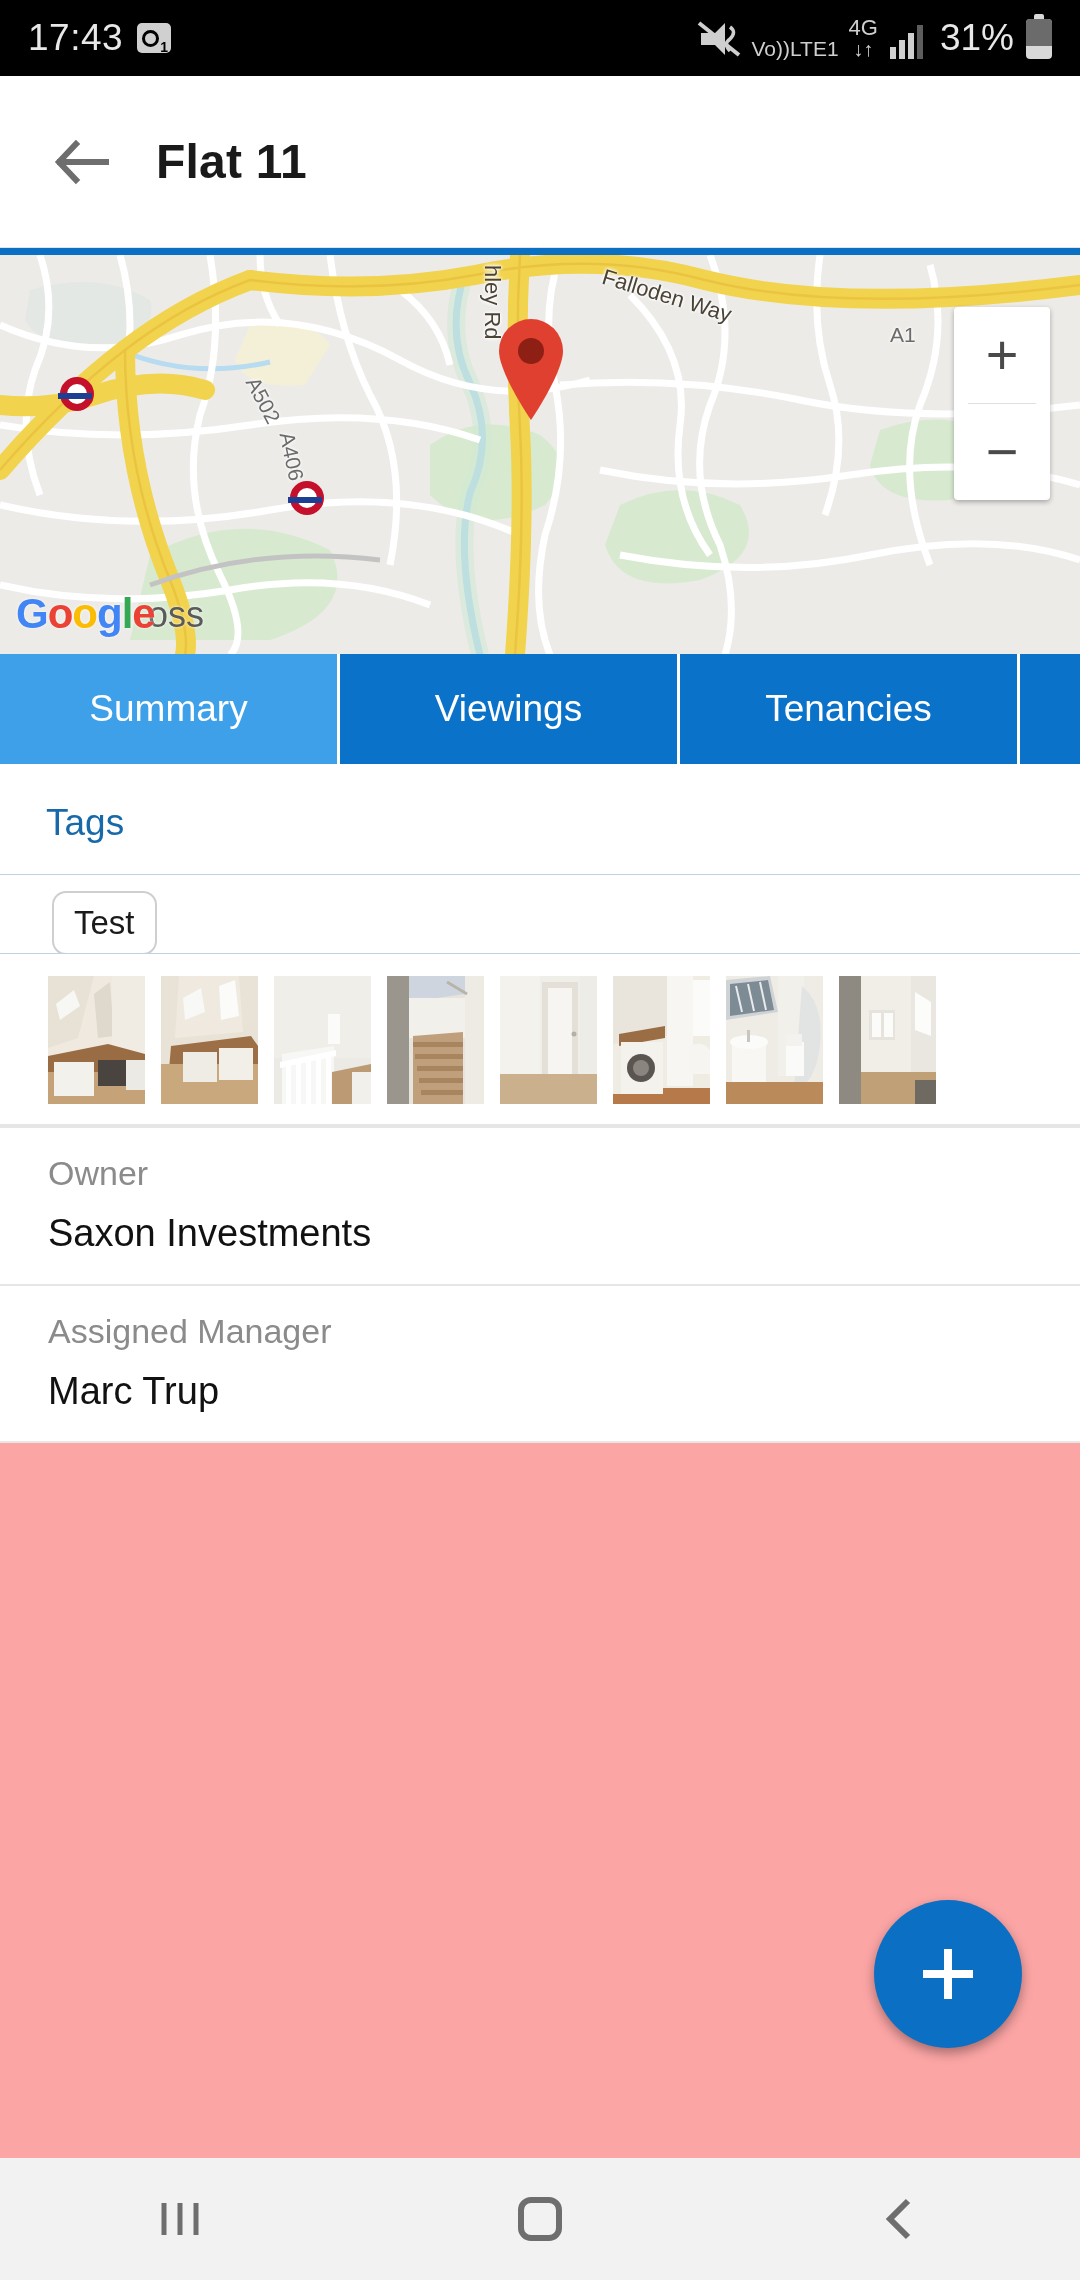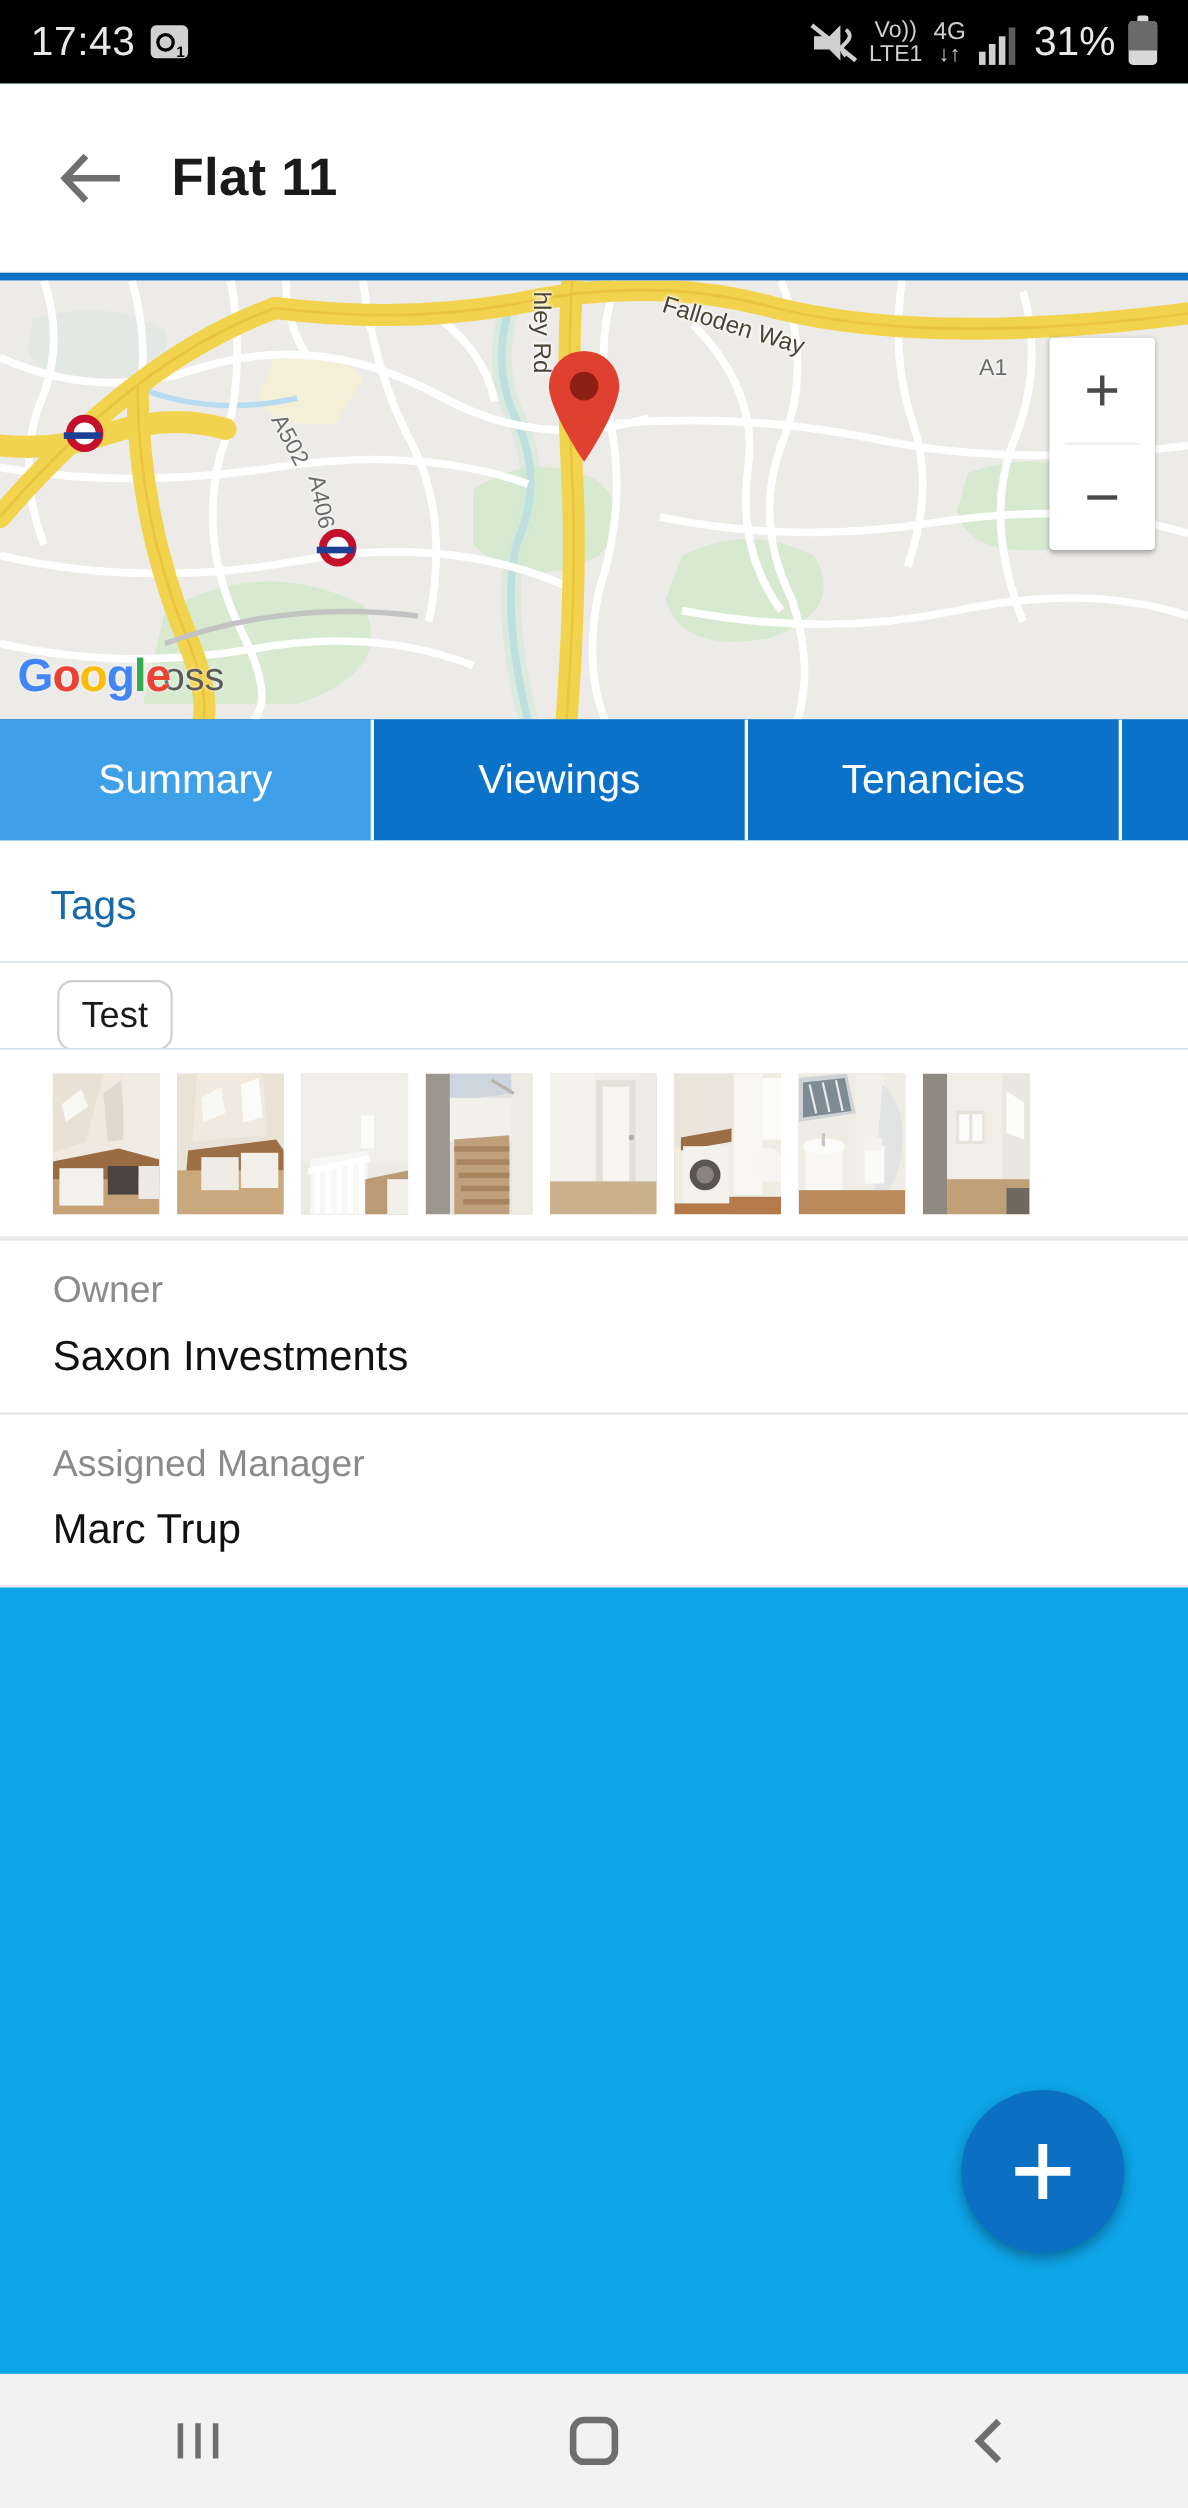--- a/index.html
+++ b/index.html
@@ -2,21 +2,21 @@
 <html><head>
 <meta charset="utf-8">
 <style>
   * { box-sizing: border-box; margin: 0; padding: 0; }
   html, body {
     width: 1080px; height: 2280px;
     background: #ffffff;
     font-family: "Liberation Sans", sans-serif;
     overflow: hidden;
   }
-  .phone { position: relative; width: 1080px; height: 2280px; background: #0ea5e9; }
+  .phone { position: relative; width: 1080px; height: 2280px; background: #fca5a5; }
 
   
   .statusbar {
     position: absolute; top: 0; left: 0; width: 1080px; height: 76px;
     background: #000; color: #dadada;
     display: flex; align-items: center; justify-content: space-between;
     padding: 0 28px;
   }
   .sb-left { display: flex; align-items: center; gap: 14px; }
   .sb-clock { font-size: 37px; letter-spacing: .5px; color: #e8e8e8; }
@@ -27,21 +27,21 @@
   .sb-badge::before {
     content: ""; position: absolute; left: 5px; top: 7px;
     width: 11px; height: 11px; border: 3px solid #000; border-radius: 50%;
   }
   .sb-badge::after {
     content: "1"; position: absolute; right: 3px; bottom: -1px;
     font-size: 14px; color: #000; font-weight: bold; line-height: 1;
   }
   .sb-right { display: flex; align-items: flex-end; gap: 10px; }
   .ic { fill: #cfcfcf; display: block; }
-  .sb-vo { display: flex; flex-direction: column; align-items: center; line-height: 1.0; }
+  .sb-vo { display: flex; flex-direction: row; align-items: center; line-height: 1.0; }
   .sb-vo .t1 { font-size: 21px; color: #cfcfcf; }
   .sb-vo .t2 { font-size: 21px; color: #cfcfcf; }
   .sb-4g { display: flex; flex-direction: column; align-items: center; line-height: 1.0; }
   .sb-4g .t1 { font-size: 22px; color: #cfcfcf; }
   .sb-4g .t2 { font-size: 20px; color: #cfcfcf; }
   .sb-pct { font-size: 37px; color: #e8e8e8; margin-left: 4px; }
   .sb-batt {
     width: 26px; height: 40px; border-radius: 4px; background: #d8d8d8;
     position: relative; margin-left: 2px;
   }

